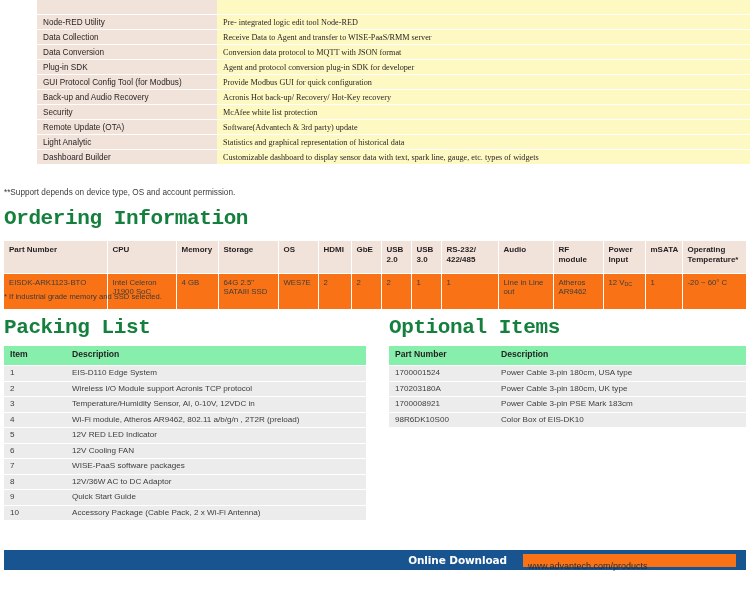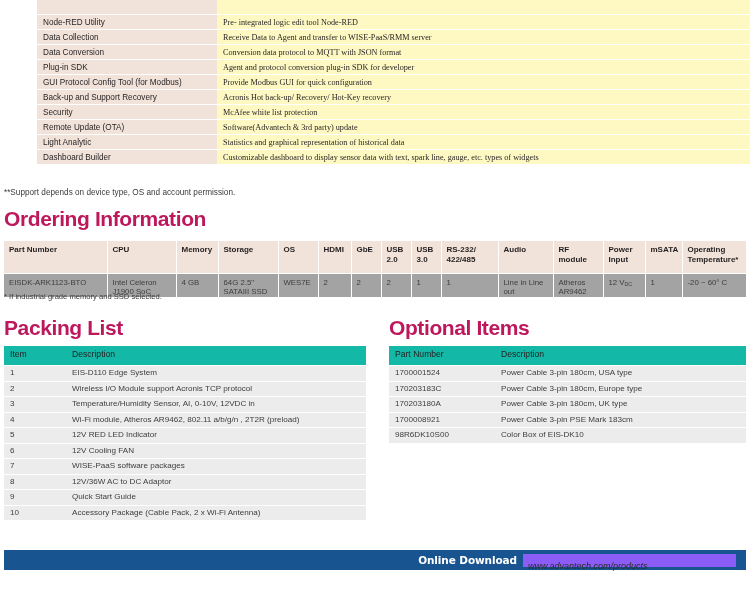--- a/index.html
+++ b/index.html
@@ -58,25 +58,25 @@
     position: absolute;
     left: 4px;
     top: 188px;
     font-size: 8.2px;
     color: #3a3a3a;
   }
 
   
   .heading {
     position: absolute;
-    color: #be185d;
+    color: #15803d;
     font-weight: bold;
     font-size: 21px;
     letter-spacing: -0.4px;
-    font-family: Liberation Sans, sans-serif;
+    font-family: Liberation Mono, monospace;
     white-space: nowrap;
   }
   #heading-ordering { left: 4px; top: 207px; }
   #heading-packing  { left: 4px; top: 316px; }
   #heading-optional { left: 389px; top: 316px; }
 
   
   .ord-wrap {
     position: absolute;
     left: 4px;
@@ -88,25 +88,25 @@
     background: #f1e3da;
     font-weight: bold;
     font-size: 8px;
     line-height: 9.6px;
     padding: 4px 4px 4px 5px;
     vertical-align: top;
     height: 24px;
     border-right: 1px solid #ffffff;
   }
   .ord-table td {
-    background: #a3a3a3;
+    background: #f97316;
     color: #3d3d3d;
     font-size: 7.8px;
     line-height: 9.4px;
-    padding: 4px 4px 0 5px;
+    padding: 4px 4px 12px 5px;
     vertical-align: top;
     border-right: 1px solid #ffffff;
     border-top: 1px solid #ffffff;
   }
   .ord-table th:last-child, .ord-table td:last-child { border-right: none; }
   .ord-note {
     position: absolute;
     left: 4px;
     top: 292px;
     font-size: 7.6px;
@@ -122,22 +122,22 @@
     width: 362px;
   }
   .op-wrap {
     position: absolute;
     left: 389px;
     top: 346px;
     width: 357px;
   }
   .list-table { font-size: 8px; }
   .list-table th {
-    background: #14b8a6;
-    font-weight: normal;
+    background: #86efac;
+    font-weight: bold;
     font-size: 8.6px;
     padding: 3px 4px 3px 6px;
     height: 13px;
     line-height: 10px;
   }
   .list-table td {
     background: #ececec;
     color: #3d3d3d;
     font-size: 8.1px;
     padding: 2px 4px 2px 6px;
@@ -164,32 +164,31 @@
     height: 20px;
     display: flex;
     align-items: center;
   }
   .footer-label {
     color: #ffffff;
     font-weight: bold;
     font-size: 10.5px;
     font-family: "DejaVu Sans", sans-serif;
     letter-spacing: -0.1px;
-    padding-right: 6px;
+    padding-right: 16px;
   }
   .footer-url {
-    background: #8b5cf6;
+    background: #f97316;
     color: #2b2b2b;
     font-size: 9px;
     padding: 6px 6px 2px 5px;
     height: 13px;
     line-height: 13px;
     width: 213px;
     box-sizing: border-box;
-    font-style: italic;
   }
 </style>
 </head>
 <body>
 
 <div class="sw-table-wrap">
   <table class="sw-table">
     <colgroup>
         <col style="width:180px">
         <col>
@@ -213,21 +212,21 @@
         </tr>
         <tr>
           <td class="k">Plug-in SDK</td>
           <td class="v">Agent and protocol conversion plug-in SDK for developer</td>
         </tr>
         <tr>
           <td class="k">GUI Protocol Config Tool (for Modbus)</td>
           <td class="v">Provide Modbus GUI for quick configuration</td>
         </tr>
         <tr>
-          <td class="k">Back-up and Support Recovery</td>
+          <td class="k">Back-up and Audio Recovery</td>
           <td class="v">Acronis Hot back-up/ Recovery/ Hot-Key recovery</td>
         </tr>
         <tr>
           <td class="k">Security</td>
           <td class="v">McAfee white list protection</td>
         </tr>
         <tr>
           <td class="k">Remote Update (OTA)</td>
           <td class="v">Software(Advantech &amp; 3rd party) update</td>
         </tr>
@@ -377,24 +376,20 @@
         <th>Part Number</th>
         <th>Description</th>
       </tr>
     </thead>
     <tbody id="op-body">
         <tr>
           <td>1700001524</td>
           <td>Power Cable 3-pin 180cm, USA type</td>
         </tr>
         <tr>
-          <td>170203183C</td>
-          <td>Power Cable 3-pin 180cm, Europe type</td>
-        </tr>
-        <tr>
           <td>170203180A</td>
           <td>Power Cable 3-pin 180cm, UK type</td>
         </tr>
         <tr>
           <td>1700008921</td>
           <td>Power Cable 3-pin PSE Mark 183cm</td>
         </tr>
         <tr>
           <td>98R6DK10S00</td>
           <td>Color Box of EIS-DK10</td>

